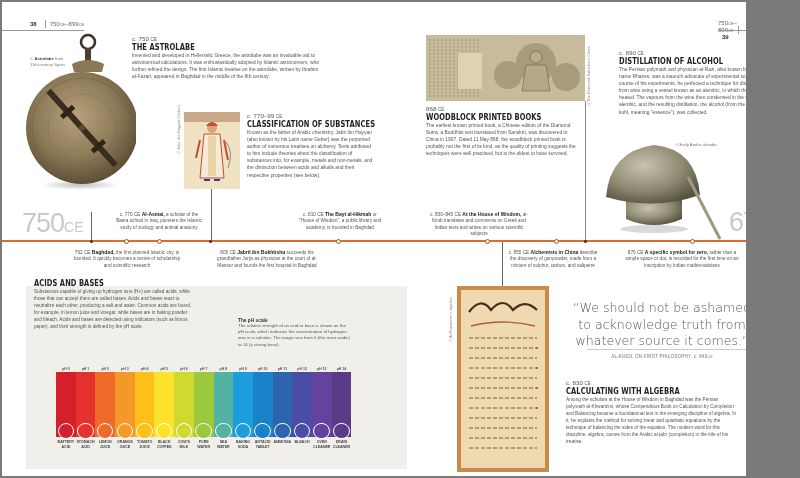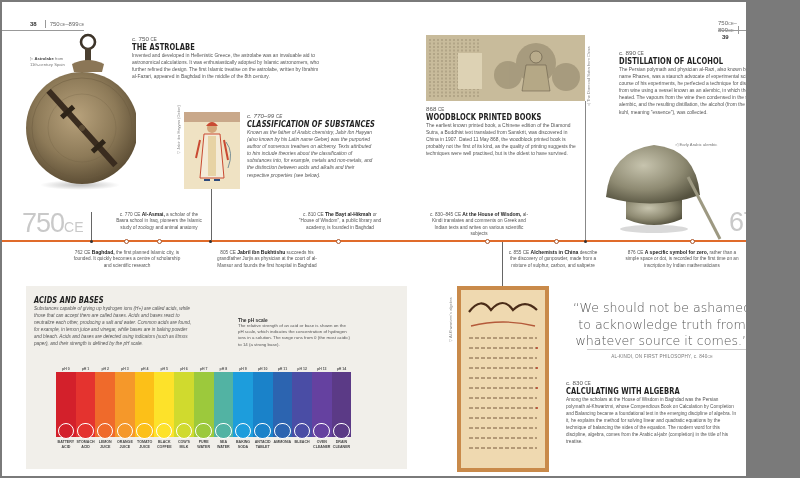--- a/index.html
+++ b/index.html
@@ -100,21 +100,21 @@
       <path d="M20 22 L36 22 L40 66 L16 66 Z" fill="#f4ebd8" stroke="#c94a32" stroke-width="1"></path>
       <path d="M16 28 L12 46 M40 28 L44 48" stroke="#c94a32" stroke-width="2"></path>
       <rect x="24" y="24" width="8" height="40" fill="#e7d3a5"></rect>
       <path d="M20 68 L26 68 M30 68 L36 68" stroke="#2e4a7b" stroke-width="2"></path>
       <path d="M42 30 Q50 40 44 56" stroke="#5b7a8a" stroke-width="0.8" fill="none"></path>
     </svg>
   </div>
   <div class="vcaption" style="left:174px;top:152px;">▽ Jabir ibn Hayyan (Geber)</div>
   <div class="tick" style="left:209px;top:187px;height:51px;"></div>
 
-  <div class="abs" style="left:245px;top:110px;width:128px;font-style:italic;">
+  <div class="abs" style="left:245px;top:110px;width:128px;">
     <div class="date"><span>c. 770–99</span> <span class="ce">CE</span></div>
     <div class="heading">Classification of Substances</div>
     <div class="body">Known as the father of Arabic chemistry, Jabir ibn Hayyan (also known by his Latin name Geber) was the purported author of numerous treatises on alchemy. Texts attributed to him include theories about the classification of substances into, for example, metals and non-metals, and the distinction between acids and alkalis and their respective properties (see below).</div>
   </div>
 
   <div class="img" style="left:424px;top:33px;width:159px;height:66px;background:#cfc3a6;overflow:hidden;">
     <svg width="159" height="66" viewBox="0 0 159 66">
       <rect width="159" height="66" fill="#c8bb9b"></rect>
       <g stroke="#6f634c" stroke-width="0.6" opacity="0.8">
         <path d="M4 4 V62 M8 4 V62 M12 4 V62 M16 4 V62 M20 4 V62 M24 4 V62 M28 4 V62 M32 4 V62 M36 4 V62 M40 4 V62 M44 4 V62 M48 4 V62 M52 4 V62" stroke-dasharray="2 1.5"></path>
@@ -193,21 +193,21 @@
     <span>805 CE</span> <b>Jabril ibn Bukhtishu</b> <span>succeeds his grandfather Jurjis as physician at the court of al-Mansur and founds the first hospital in Baghdad</span>
   </div>
   <div class="event" style="left:505px;top:247px;width:92px;">
     <span>c. 855 CE</span> <b>Alchemists in China</b> <span>describe the discovery of gunpowder, made from a mixture of sulphur, carbon, and saltpetre</span>
   </div>
   <div class="event" style="left:622px;top:247px;width:116px;">
     <span>876 CE</span> <b>A specific symbol for zero,</b> <span>rather than a simple space or dot, is recorded for the first time on an inscription by Indian mathematicians</span>
   </div>
 
   <div class="panel"></div>
-  <div class="abs" style="left:32px;top:293px;width:162px;font-style:italic;">
+  <div class="abs" style="left:32px;top:276px;width:162px;">
     <div class="heading">Acids and Bases</div>
     <div class="body" style="font-size:4.7px;line-height:7px;">Substances capable of giving up hydrogen ions (H+) are called acids, while those that can accept them are called bases. Acids and bases react to neutralize each other, producing a salt and water. Common acids are found, for example, in lemon juice and vinegar, while bases are in baking powder and bleach. Acids and bases are detected using indicators (such as litmus paper), and their strength is defined by the pH scale.</div>
   </div>
   <div class="abs" style="left:236px;top:316px;width:112px;">
     <div style="font-size:4.8px;font-weight:bold;color:#333;">The pH scale</div>
     <div class="body" style="font-size:4.4px;line-height:6.2px;">The relative strength of an acid or base is shown on the pH scale, which indicates the concentration of hydrogen ions in a solution. The range runs from 0 (the most acidic) to 14 (a strong base).</div>
   </div>
 
   <div class="ph-labels" style="left:54px;" id="ph-labels">
       <span>pH 0</span>

